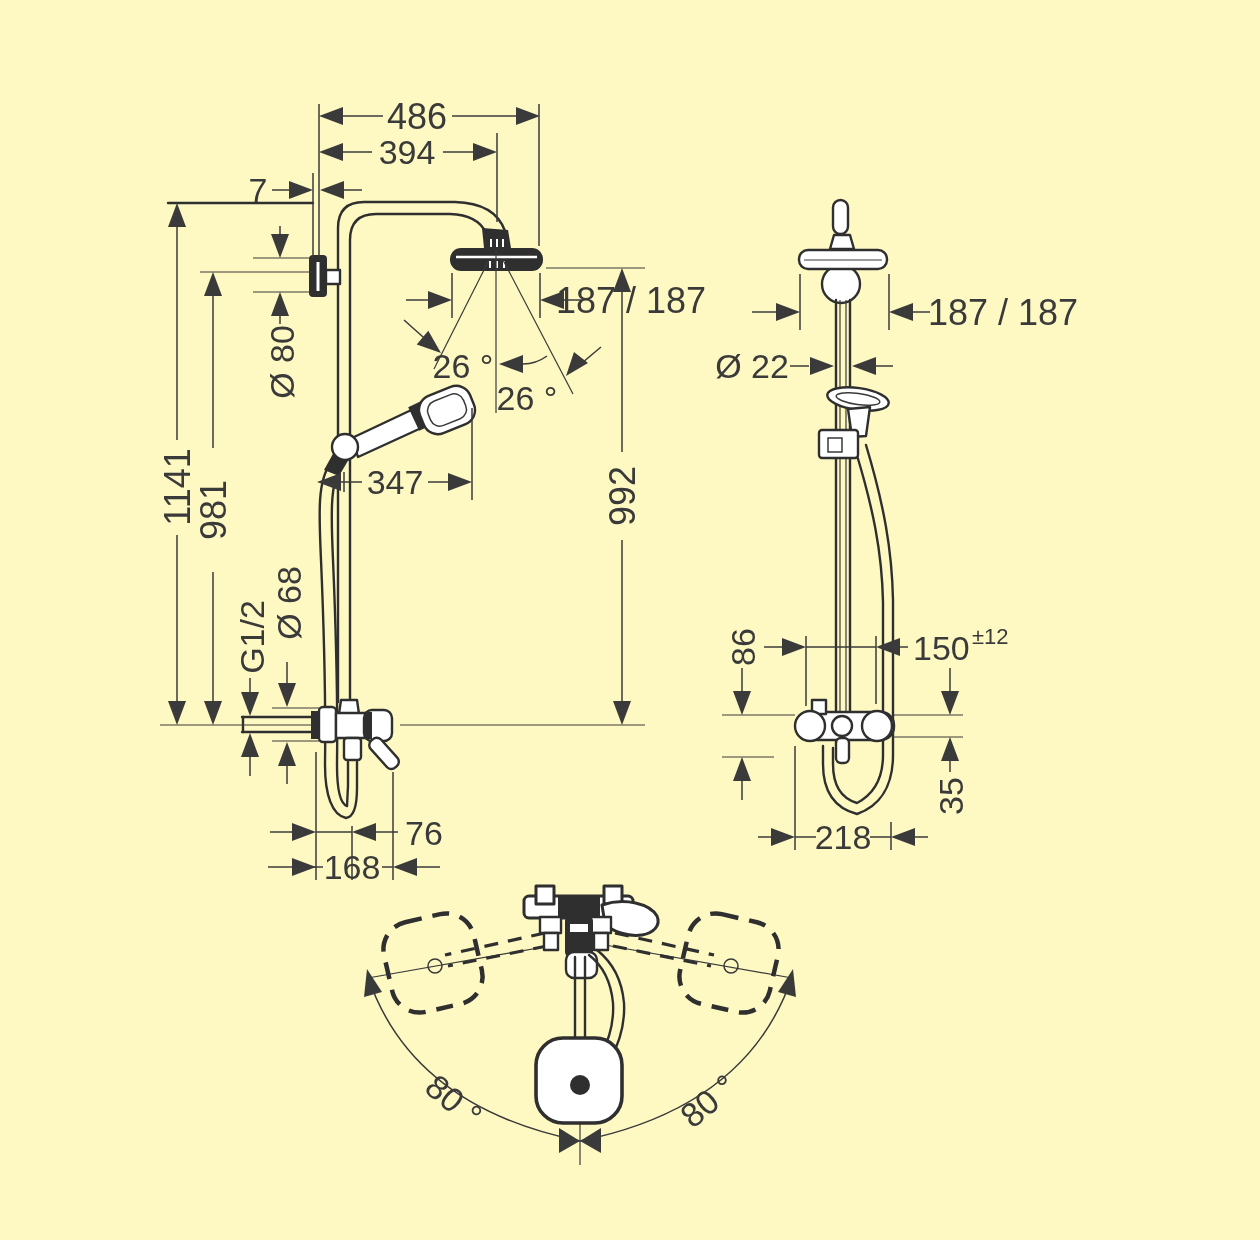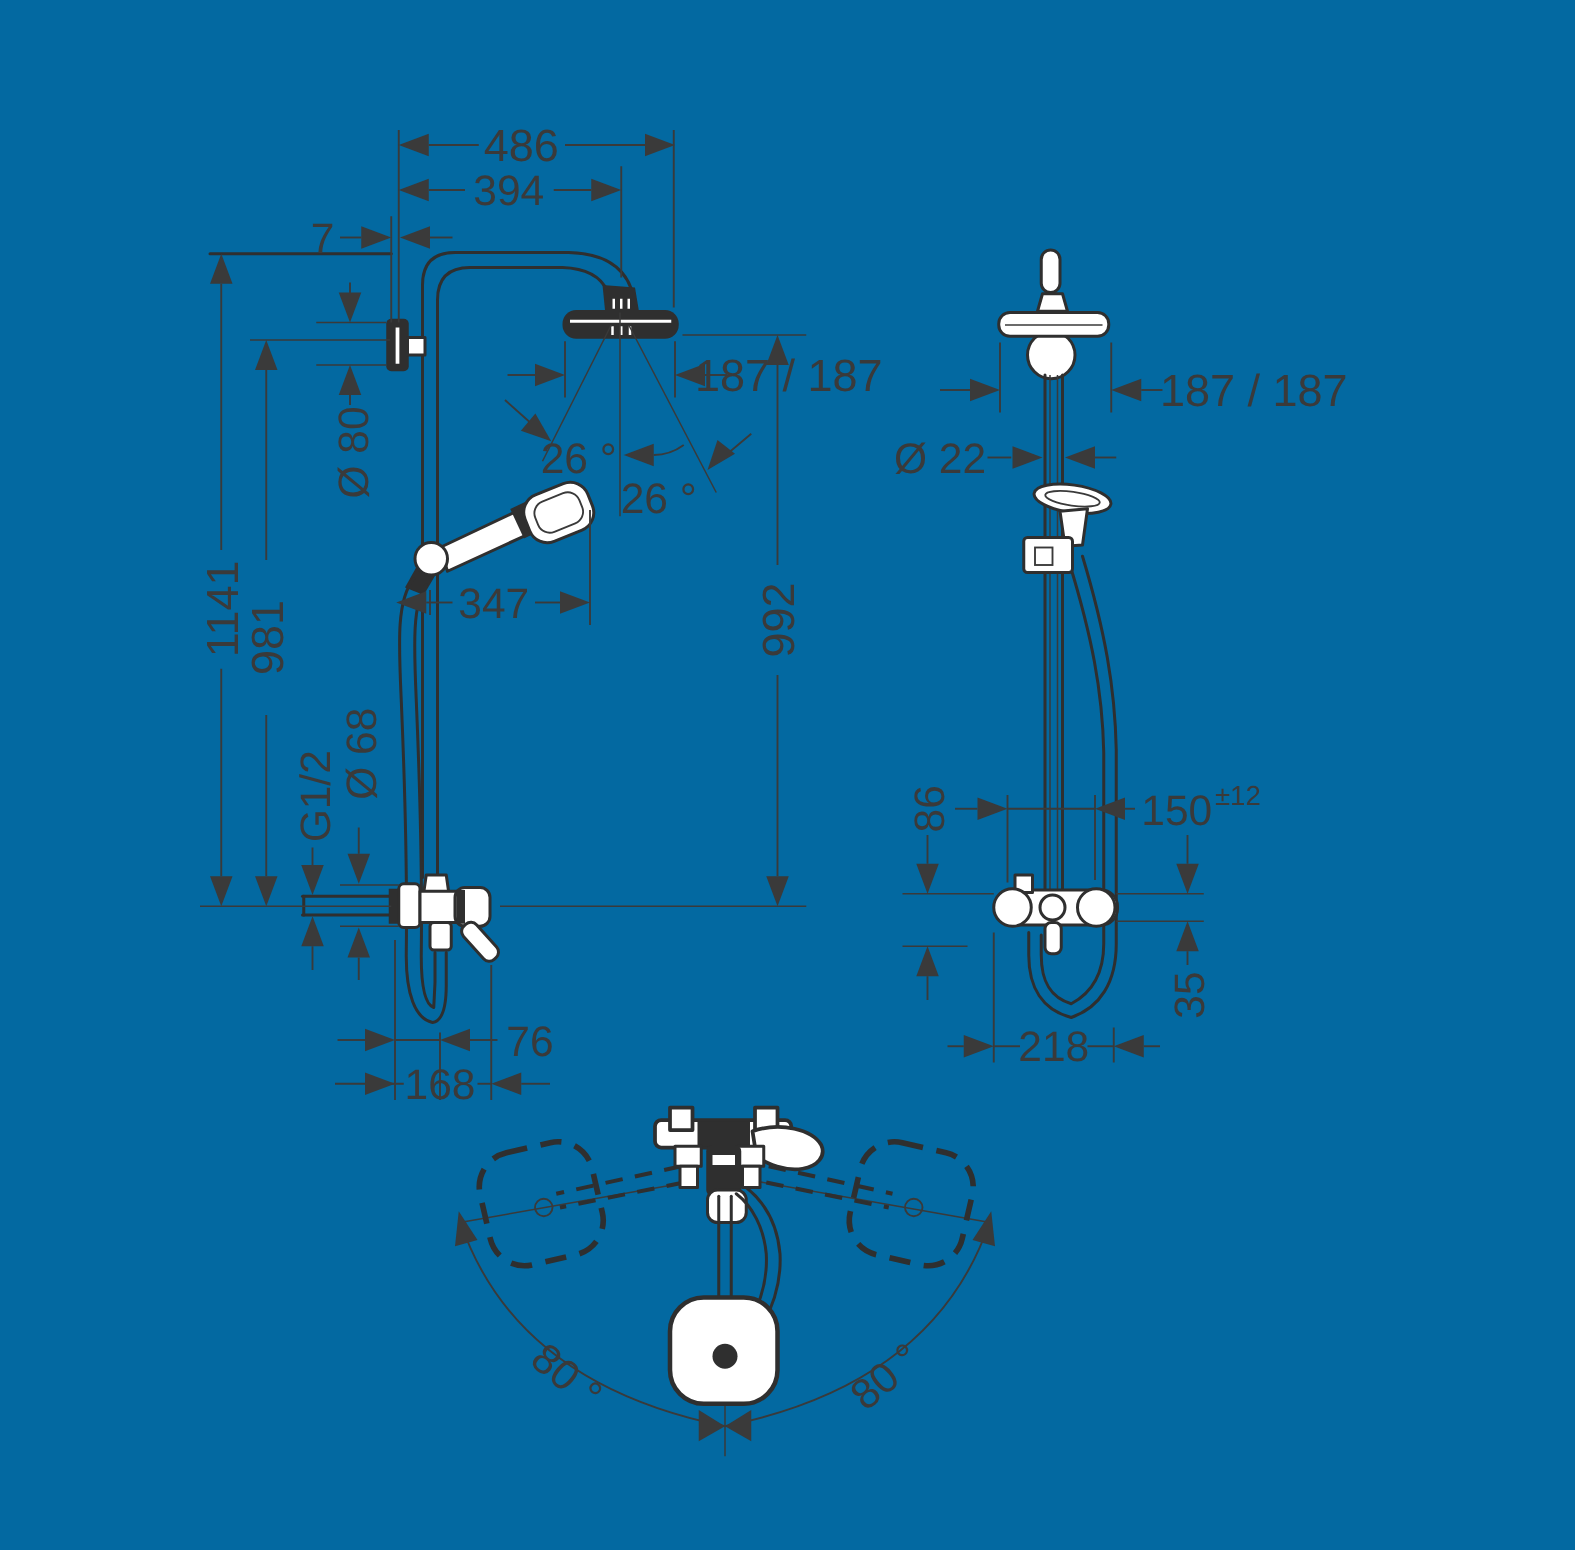--- a/index.html
+++ b/index.html
@@ -1,16 +1,16 @@
 <!DOCTYPE html>
 <html><head>
 <meta charset="utf-8">
 <style>
   html,body{margin:0;padding:0;background:#ffffff;}
-  .sheet{position:relative;width:1260px;height:1240px;background:#0369a1;overflow:hidden;
+  .sheet{position:relative;width:1260px;height:1240px;background:#fef9c3;overflow:hidden;
          font-family:"Liberation Sans","DejaVu Sans",sans-serif;}
   svg{position:absolute;left:0;top:0;}
   svg text{fill:#3a3a3a;font-family:"Liberation Sans","DejaVu Sans",sans-serif;}
   .dim{font-size:34px;}
   .dimBig{font-size:36px;}
   .dimSup{font-size:22px;}
   .ln{stroke:#3a3a3a;stroke-width:1.5;fill:none;}
   .thin{stroke:#3a3a3a;stroke-width:1.2;fill:none;}
   .obj{stroke:#2f2f2f;stroke-width:2.4;fill:none;stroke-linecap:round;stroke-linejoin:round;}
   .objW{stroke:#2f2f2f;stroke-width:2.4;fill:#ffffff;stroke-linejoin:round;}

